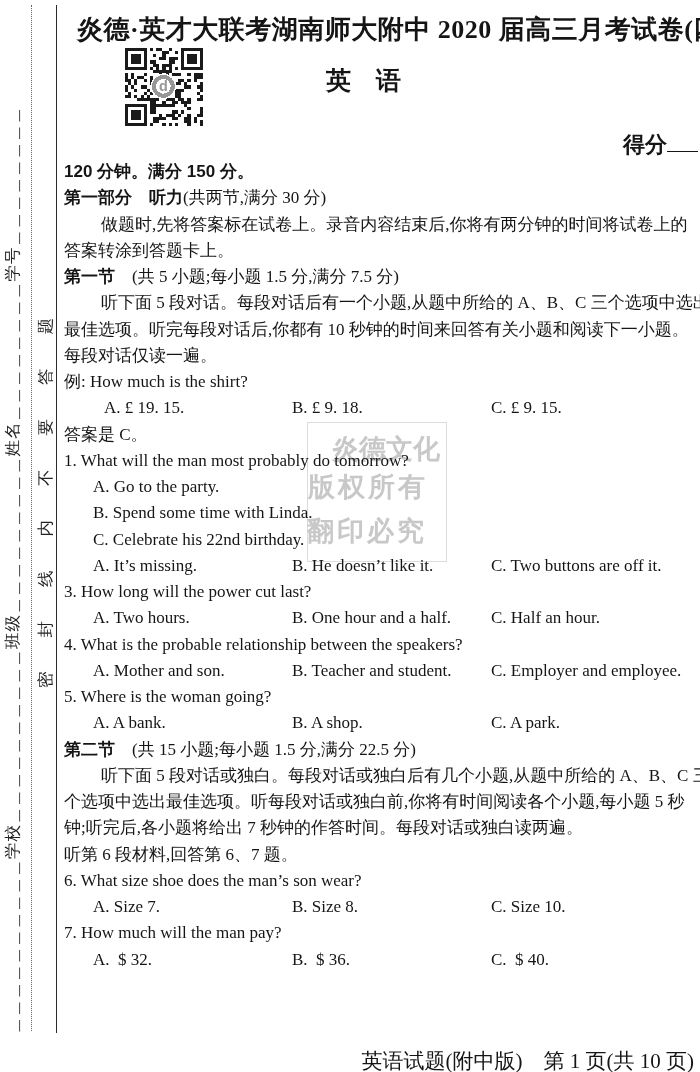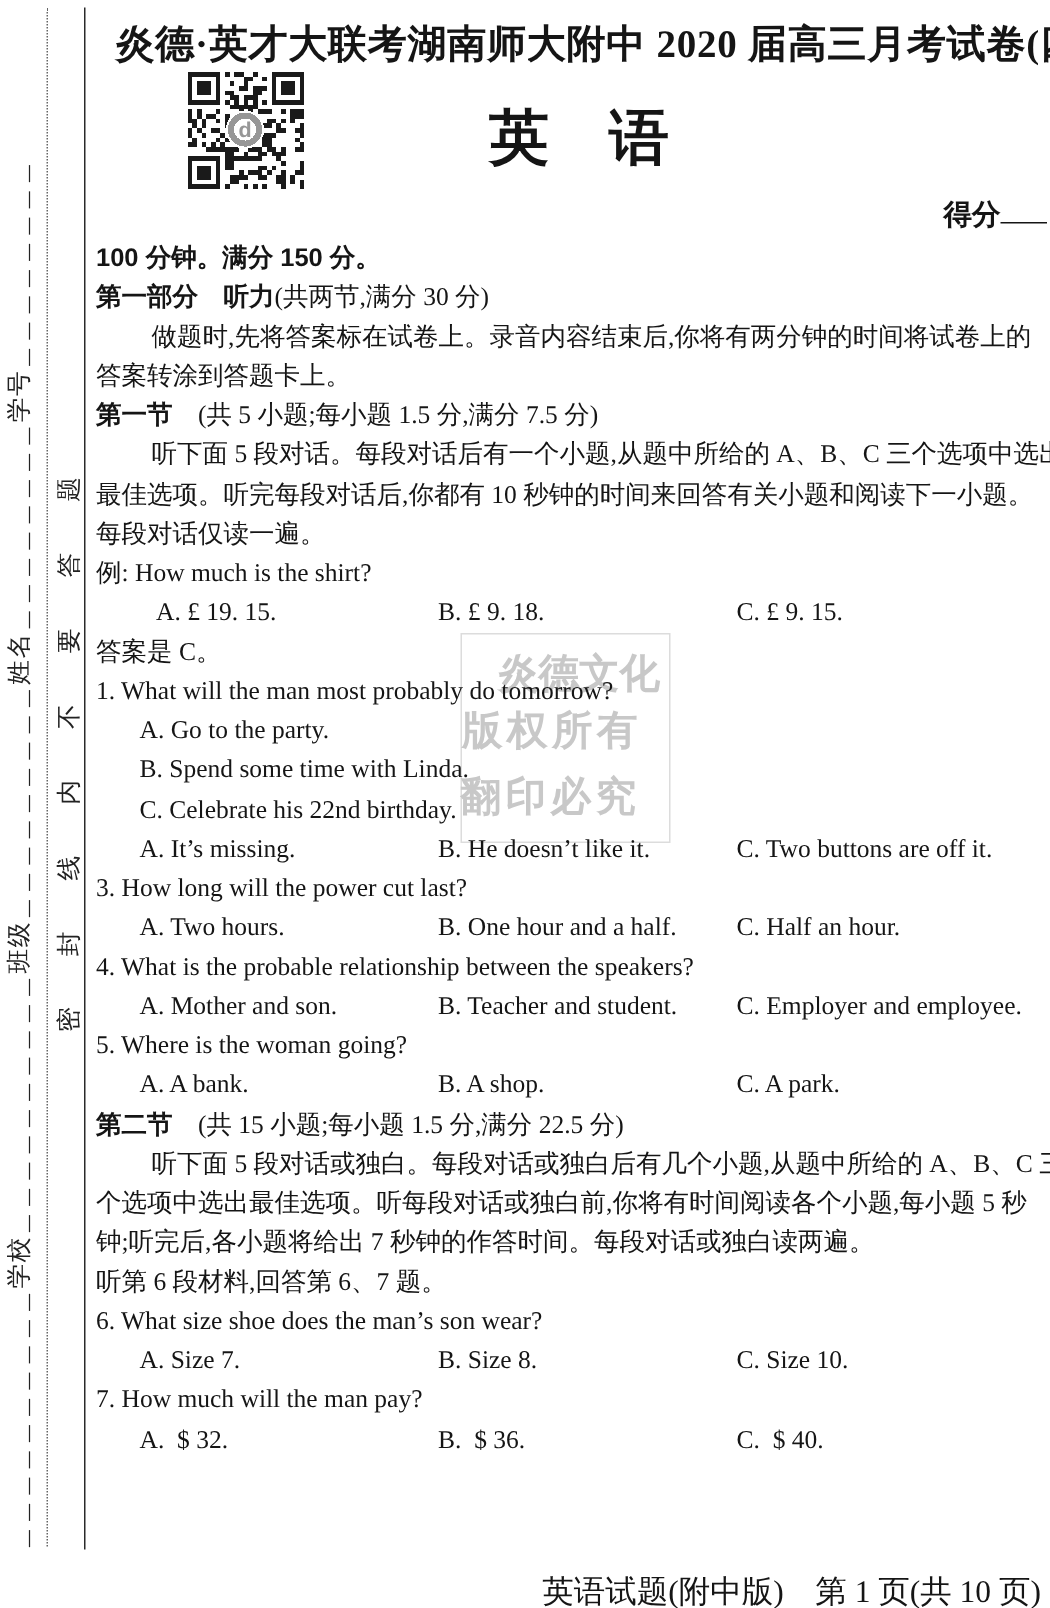--- a/index.html
+++ b/index.html
@@ -24,24 +24,24 @@
     letter-spacing:34px; color:#222;
   }
   
   .page-title {
     position:absolute; left:77px; top:12px; white-space:nowrap;
     font-size:26px; font-weight:700; letter-spacing:0.5px;
   }
   .qr { position:absolute; left:125px; top:48px; width:78px; height:78px; }
   .subject-title {
     position:absolute; left:326px; top:64px; white-space:pre;
-    font-size:40px; font-weight:700;
+    font-size:25px; font-weight:700;
     font-family:"Liberation Sans","DejaVu Sans",sans-serif;
   }
-  .score { position:absolute; right:2px; top:130px; font-size:19px; white-space:nowrap; }
+  .score { position:absolute; right:2px; top:130px; font-size:22px; white-space:nowrap; }
   .score .lbl { font-family:"Liberation Sans","DejaVu Sans",sans-serif; font-weight:700; }
   .score-blank { display:inline-block; width:31px; height:16px;
     border-bottom:1.5px solid #151515; }
   
   .watermark { position:absolute; left:307px; top:422px; width:138px; height:138px;
     border:1px solid #dcdcdc; z-index:0; }
   .wm-line { position:absolute; white-space:nowrap; color:#c8c8c8;
     font-size:27px; font-weight:700; letter-spacing:3px; }
   .wm-1 { left:24px; top:8px; letter-spacing:0;text-align:center; }
   .wm-2 { left:0px;  top:46px; }
@@ -257,21 +257,21 @@
   <div class="subject-title">英　语</div>
   <div class="score"><span class="lbl">得分</span><span class="score-blank"></span></div>
 
   <div class="watermark">
     <div class="wm-line wm-1">炎德文化</div>
     <div class="wm-line wm-2">版权所有</div>
     <div class="wm-line wm-3">翻印必究</div>
   </div>
 
   <div class="content">
-      <div class="ln"><span class="hei">100 分钟。满分 150 分。</span></div>
+      <div class="ln"><span class="hei">120 分钟。满分 150 分。</span></div>
       <div class="ln"><span class="hei">第一部分　听力</span><span class="kai">(共两节,满分 30 分)</span></div>
       <div class="ln indent"><span>做题时,先将答案标在试卷上。录音内容结束后,你将有两分钟的时间将试卷上的</span></div>
       <div class="ln"><span>答案转涂到答题卡上。</span></div>
       <div class="ln"><span class="hei">第一节</span><span class="kai">　(共 5 小题;每小题 1.5 分,满分 7.5 分)</span></div>
       <div class="ln indent"><span>听下面 5 段对话。每段对话后有一个小题,从题中所给的 A、B、C 三个选项中选出</span></div>
       <div class="ln"><span>最佳选项。听完每段对话后,你都有 10 秒钟的时间来回答有关小题和阅读下一小题。</span></div>
       <div class="ln"><span>每段对话仅读一遍。</span></div>
       <div class="ln"><span>例: How much is the shirt?</span></div>
       <div class="ln ex"><span class="col col-a">A. £ 19. 15.</span><span class="col col-b">B. £ 9. 18.</span><span class="col col-c">C. £ 9. 15.</span></div>
       <div class="ln"><span>答案是 C。</span></div>

